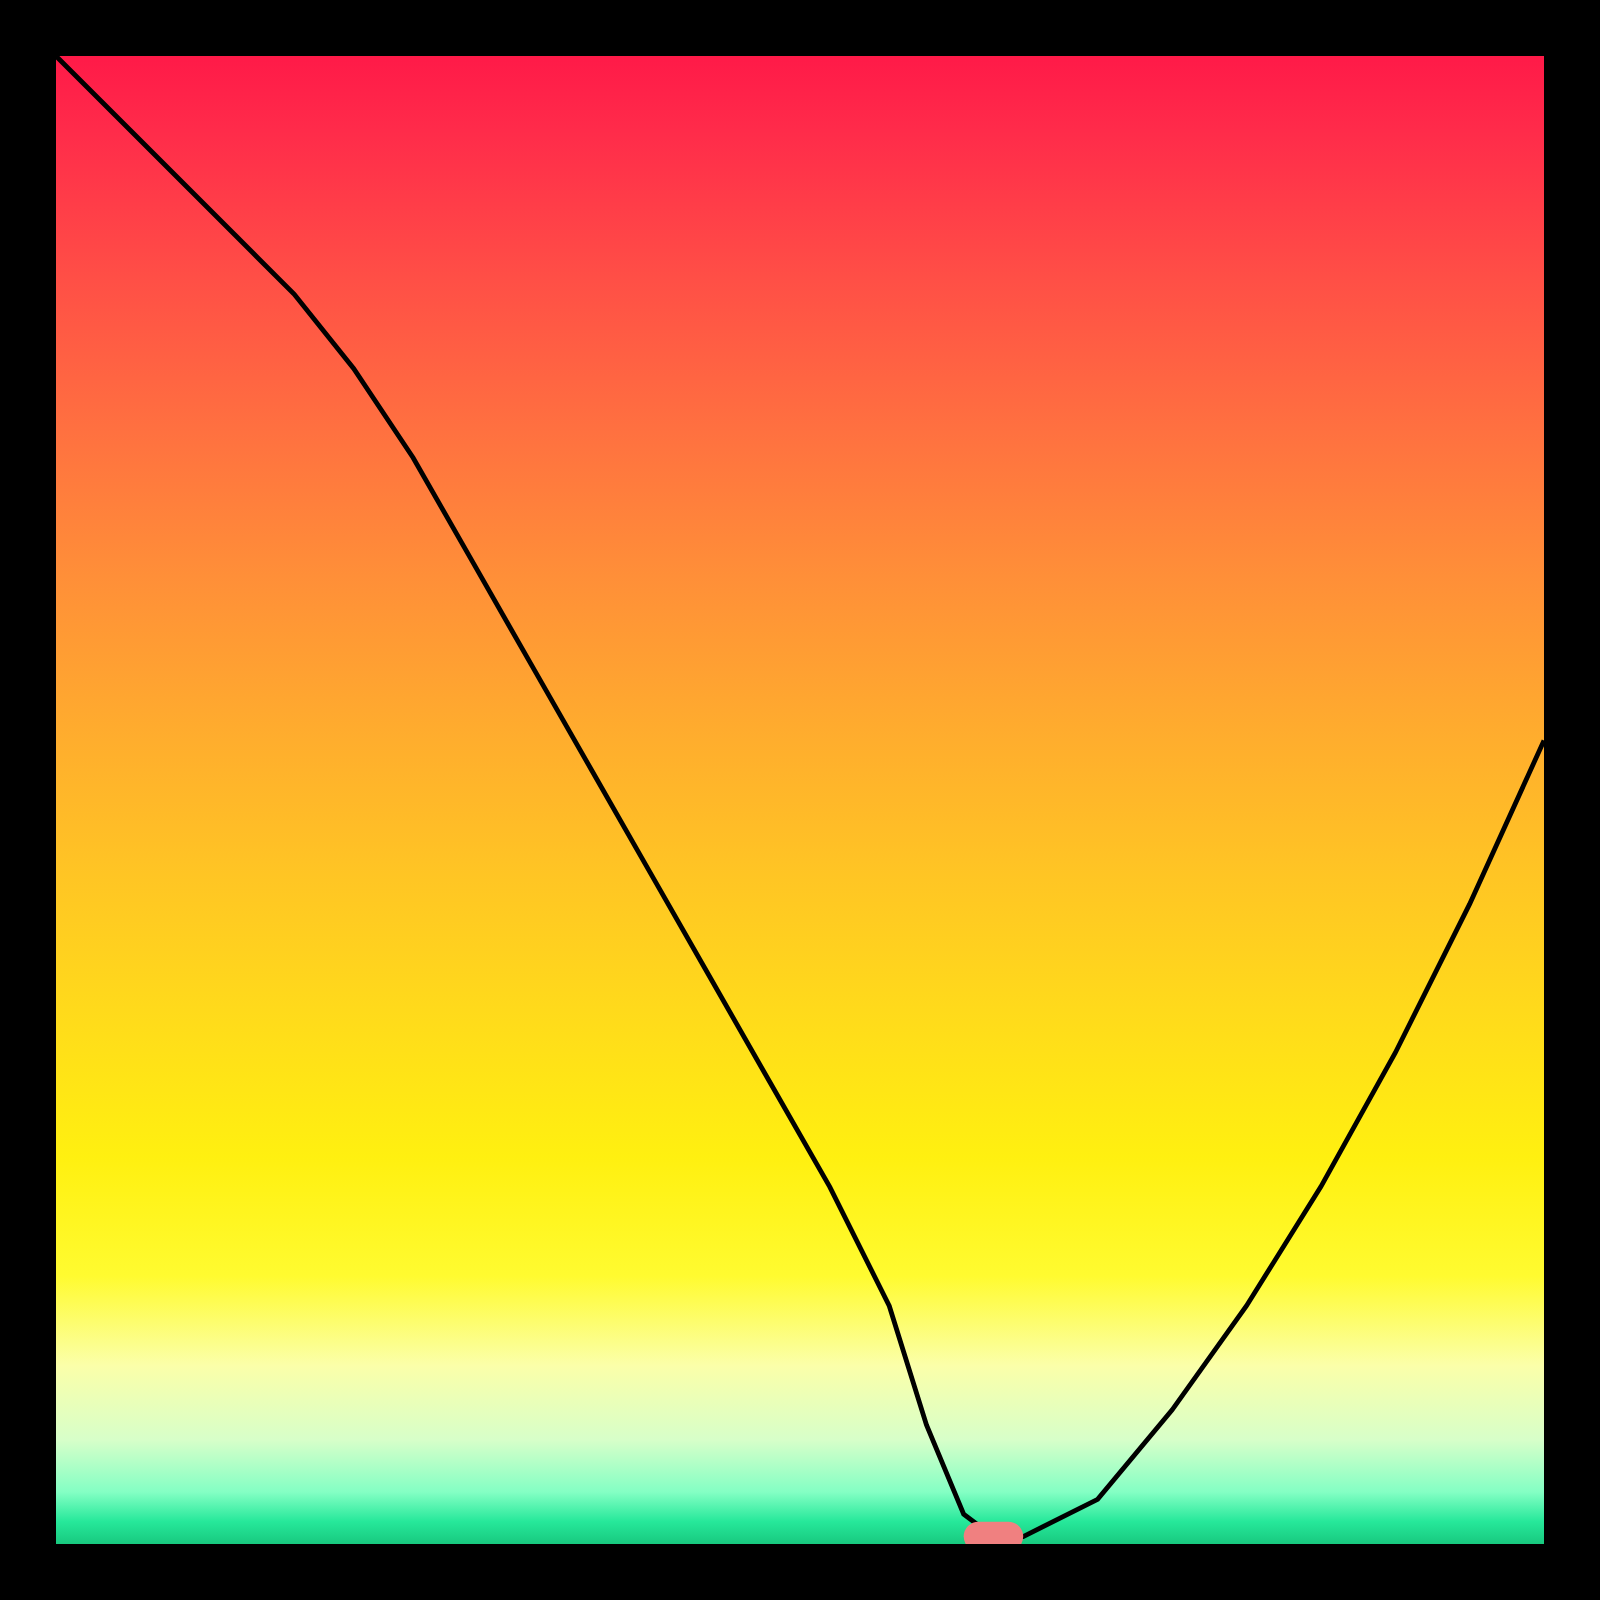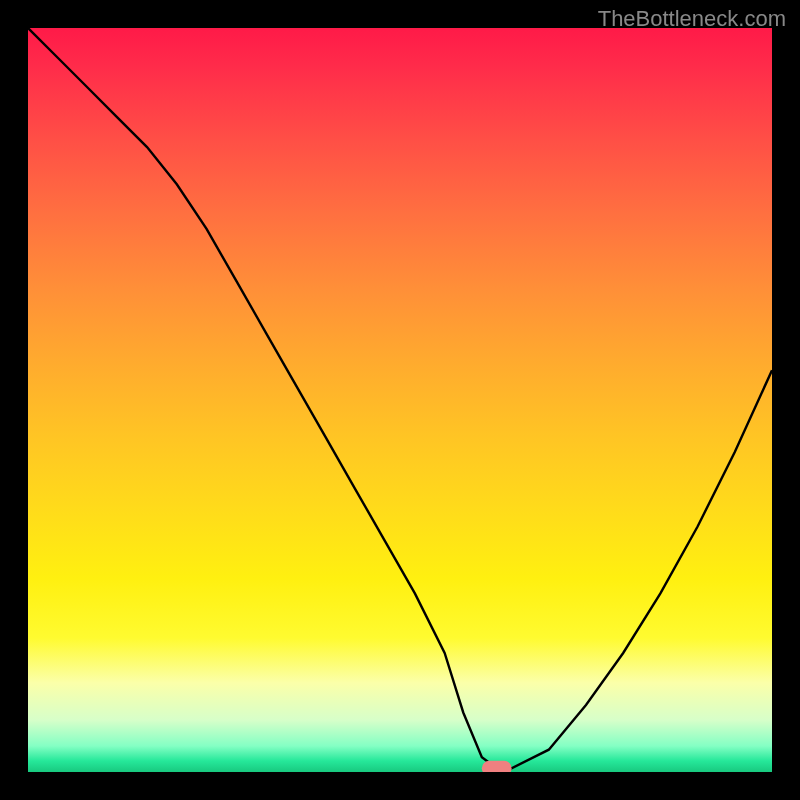--- a/index.html
+++ b/index.html
@@ -26,21 +26,20 @@
     font-weight: 500;
   }
   svg {
     display: block;
   }
 </style>
 </head>
 <body>
 
 <div class="outer">
-  <div class="watermark">TheBottleneck.com</div>
 
   <svg id="chart-svg" width="800" height="800">
     <defs>
       <linearGradient id="bgGrad" x1="0" y1="0" x2="0" y2="1">
           <stop offset="0%" stop-color="#ff1a48"></stop>
           <stop offset="5%" stop-color="#ff2b4a"></stop>
           <stop offset="15%" stop-color="#ff4f46"></stop>
           <stop offset="25%" stop-color="#ff7040"></stop>
           <stop offset="35%" stop-color="#ff8f38"></stop>
           <stop offset="45%" stop-color="#ffab2e"></stop>

